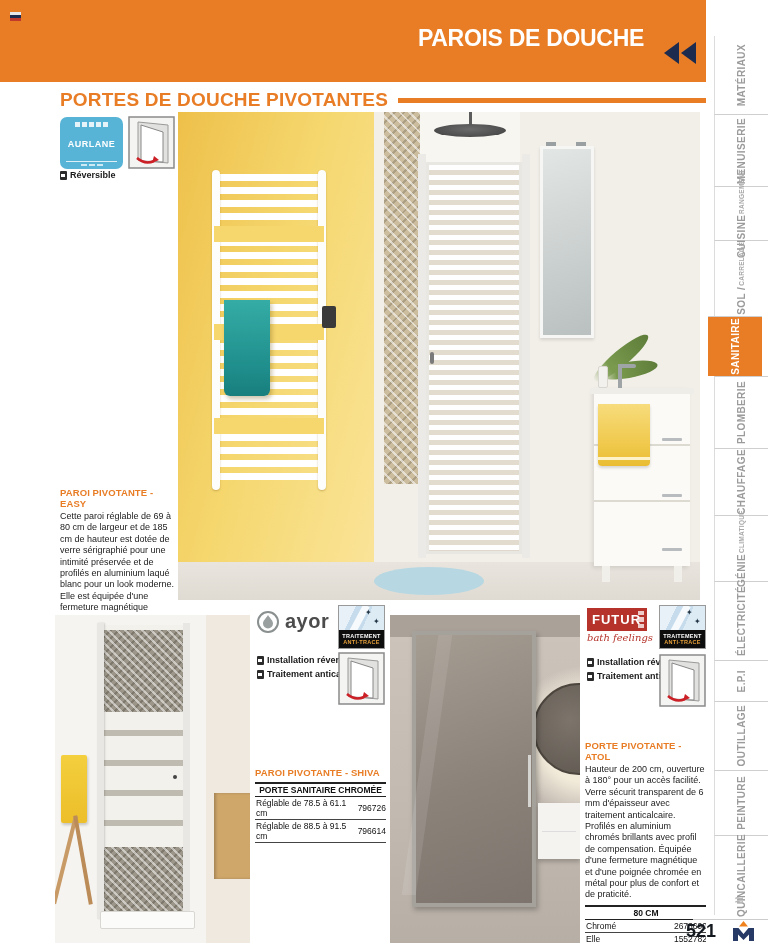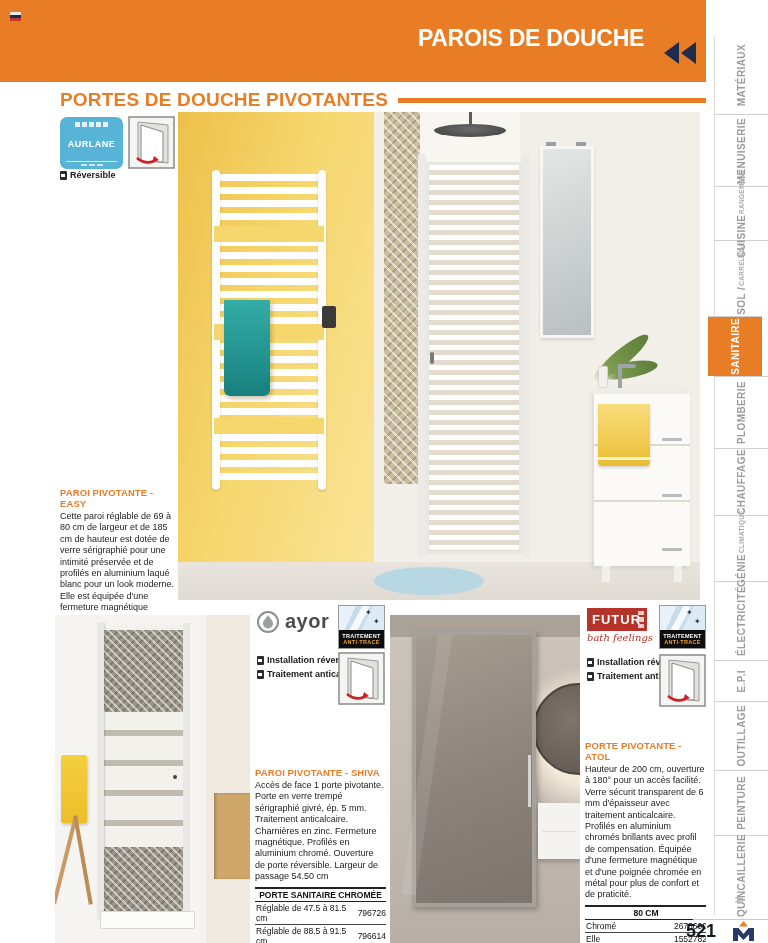--- a/index.html
+++ b/index.html
@@ -290,28 +290,27 @@
 <svg class="abs picto-door" style="left:338px; top:652px;" viewBox="0 0 47 53">
   <rect x="1" y="1" width="45" height="51" fill="#f4f4f2" stroke="#8a8a8a" stroke-width="1.5"></rect>
   <polygon points="10,6 40,9 40,47 10,44" fill="#e1e1df" stroke="#9a9a9a"></polygon>
   <polygon points="13,9 35,16 35,46 13,45" fill="#ffffff" stroke="#888888"></polygon>
   <path d="M9,42 q8,7 17,3" fill="none" stroke="#cc2027" stroke-width="2.5"></path>
   <polygon points="24,47 31,44 26,40" fill="#cc2027"></polygon>
 </svg>
 
 <div class="abs" style="left:255px; top:767px; width:131px;">
   <div class="p-title">PAROI PIVOTANTE - SHIVA</div>
-  <div class="p-desc">Accès de face 1 porte pivotante. Porte en verre trempé sérigraphié givré, ép. 5 mm. Traitement anticalcaire. Charnières en zinc. Fermeture magnétique. Profilés en aluminium chromé. Ouverture de porte réversible. Largeur de passage 54.50 cm</div>
   <table class="ptable">
     <tbody>
         <tr>
           <th colspan="2">PORTE SANITAIRE CHROMÉE</th>
         </tr>
     <tr>
-      <td>Réglable de 47.5 à 81.5 cm</td>
+      <td>Réglable de 78.5 à 61.1 cm</td>
       <td class="ref">796726</td>
     </tr>
     <tr>
       <td>Réglable de 88.5 à 91.5 cm</td>
       <td class="ref">796614</td>
     </tr>
 
   </tbody>
     </table>
 </div>

